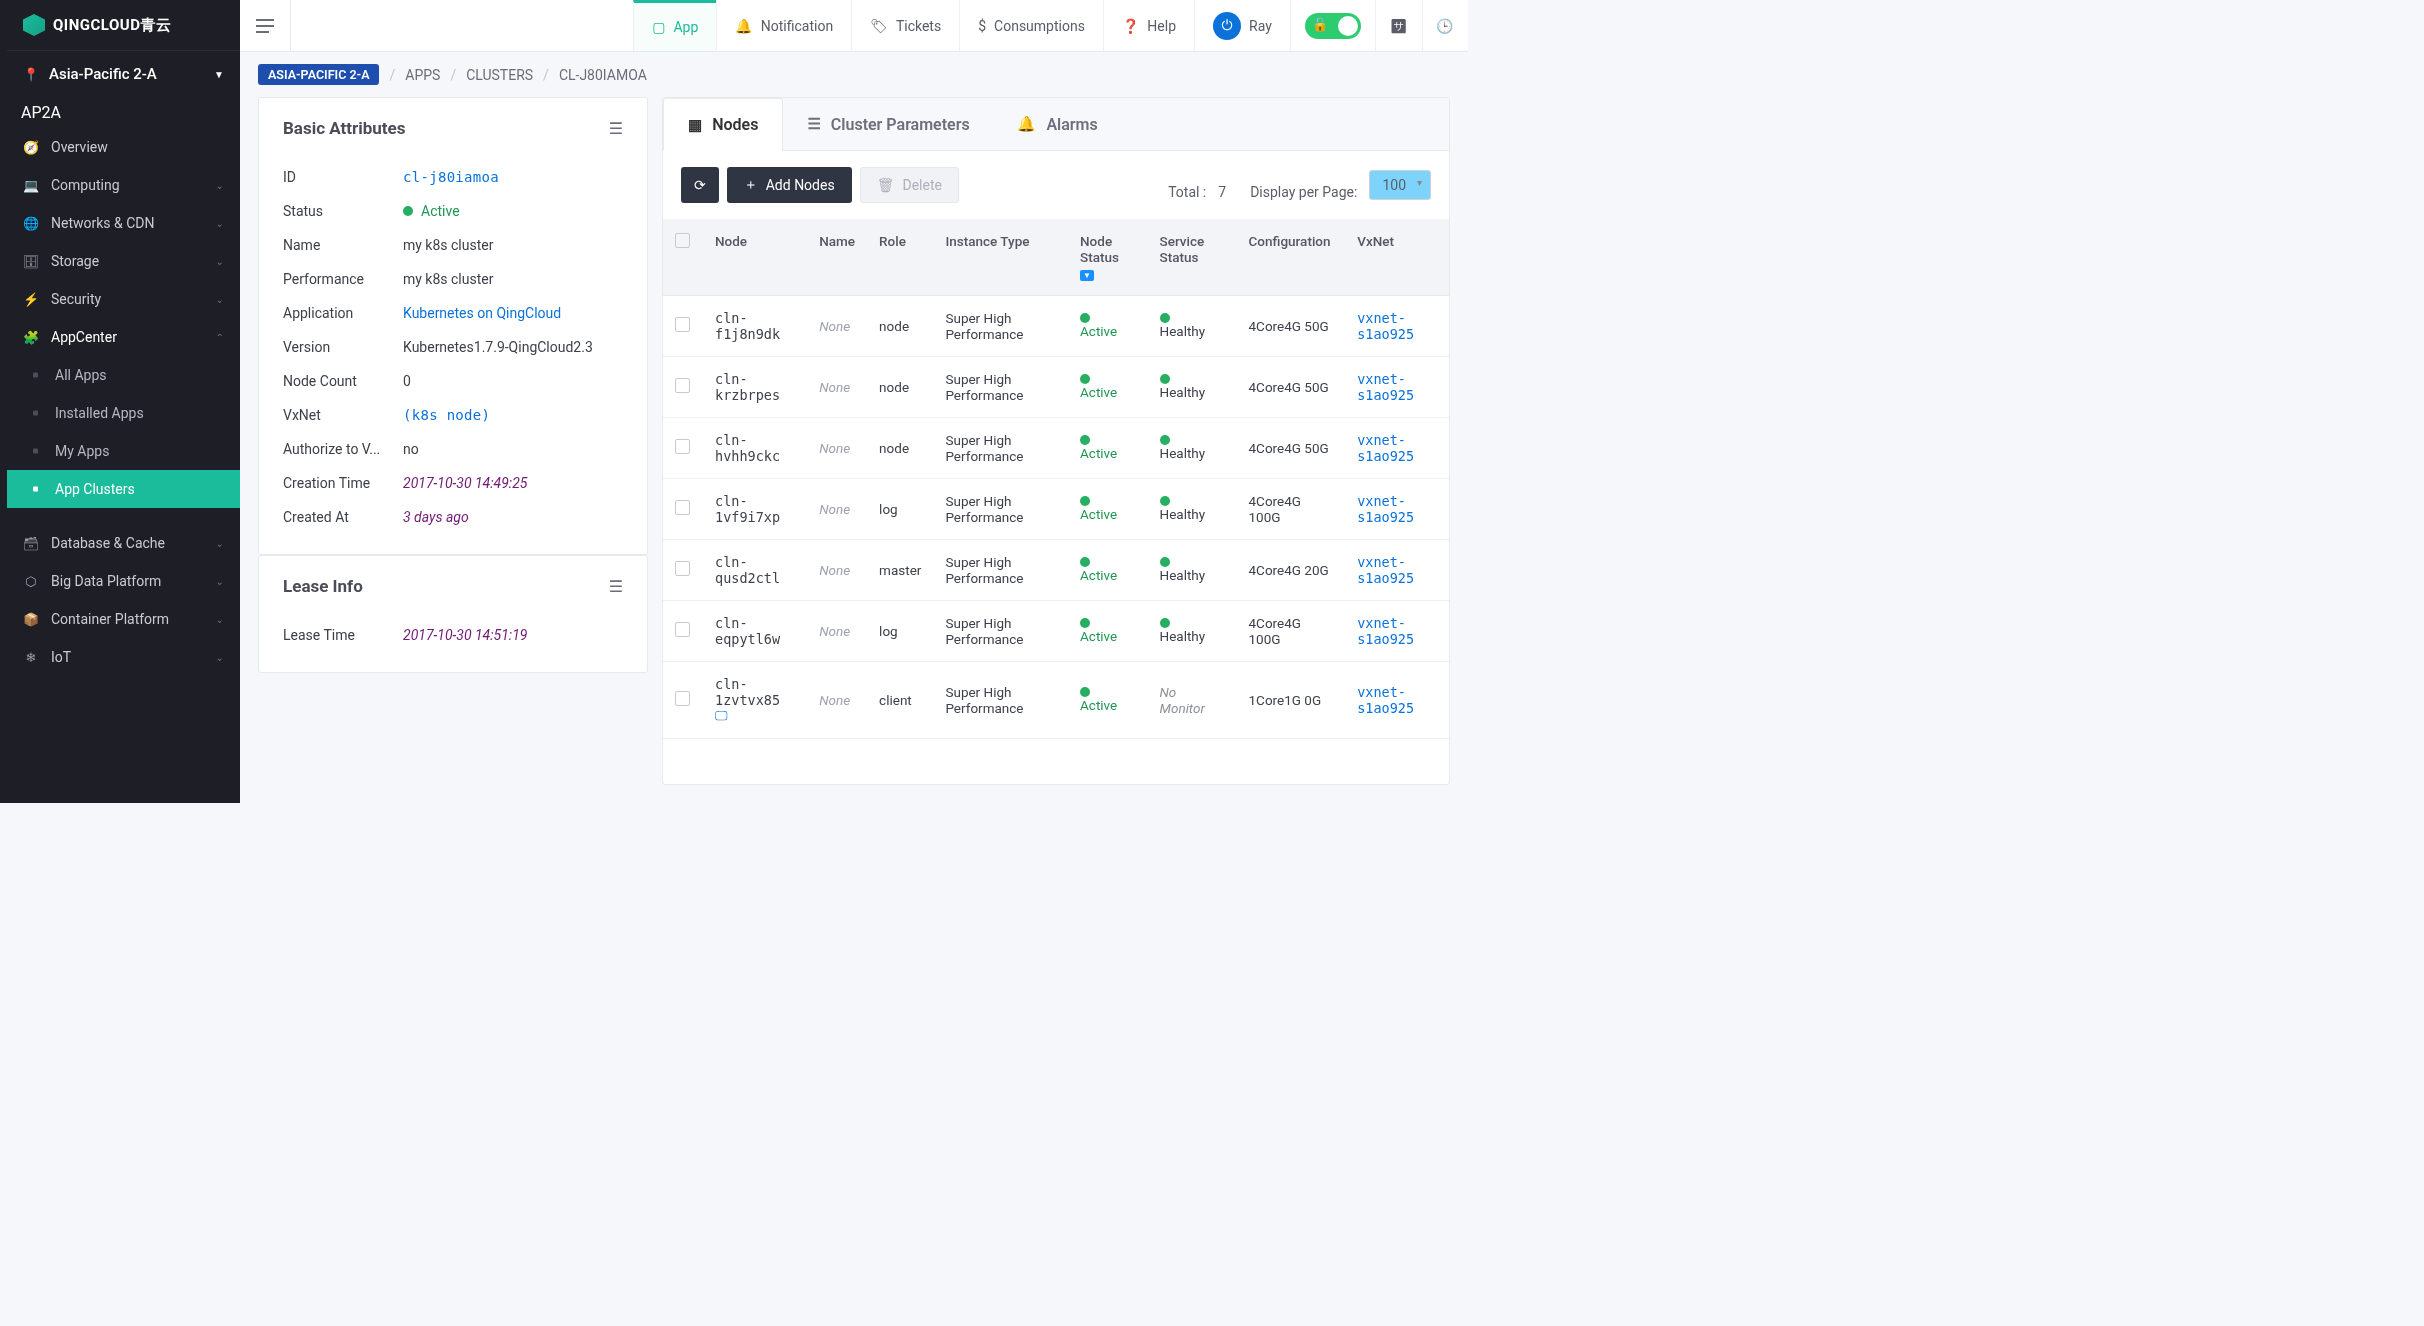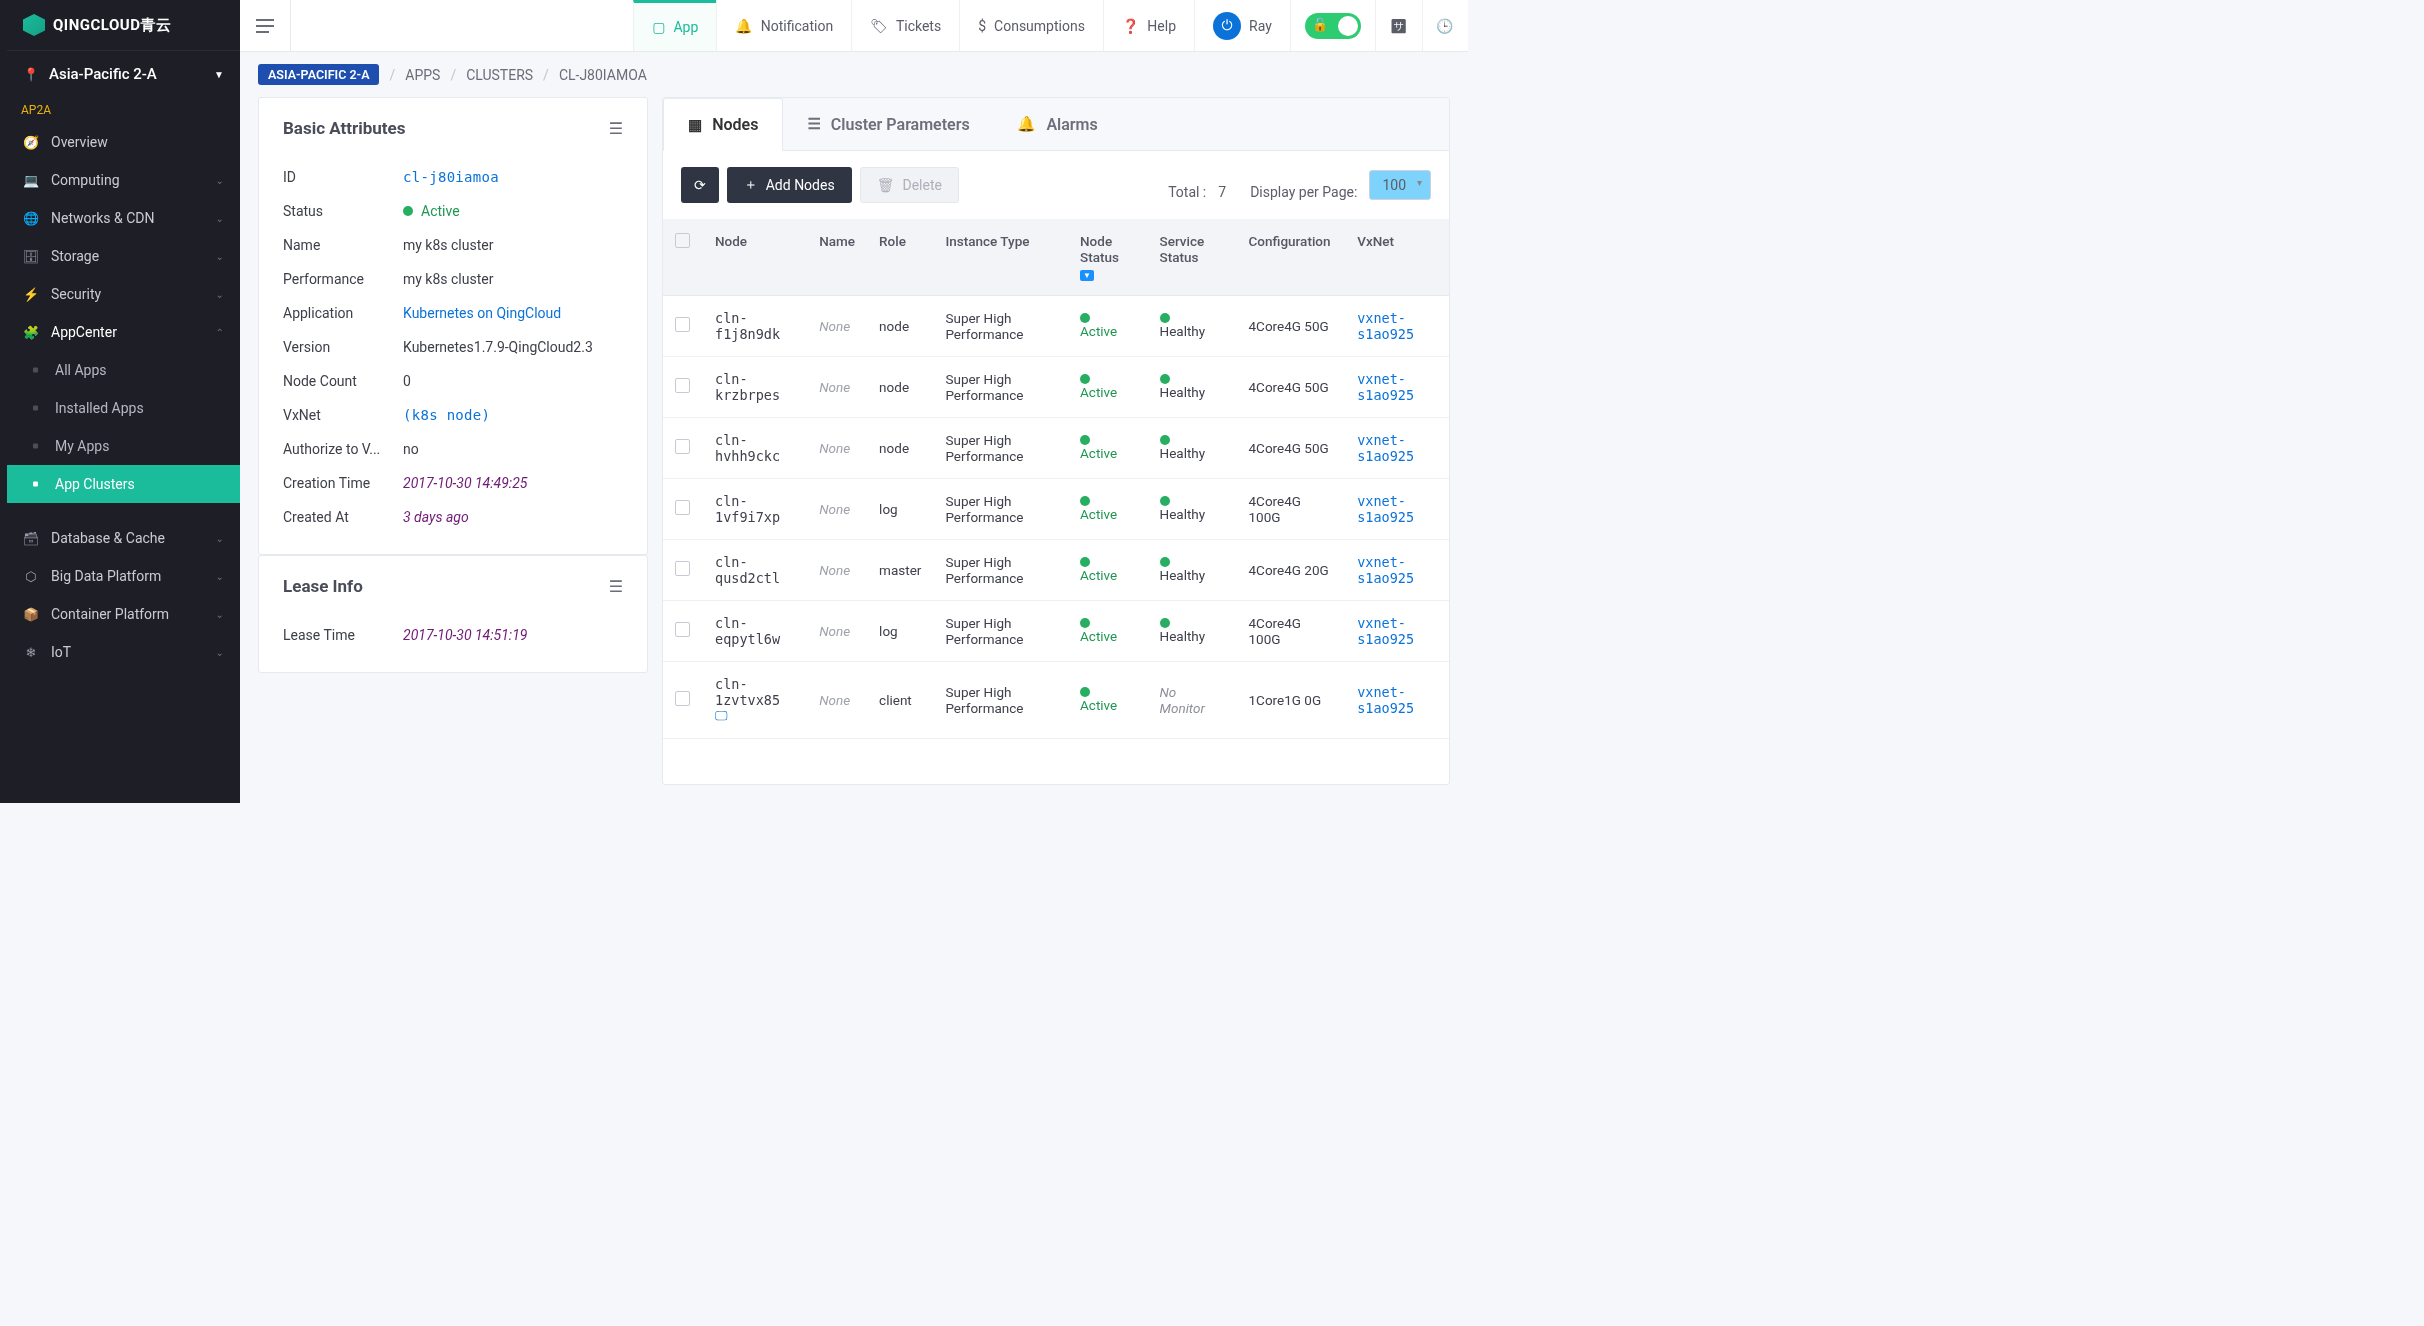--- a/index.html
+++ b/index.html
@@ -19,21 +19,21 @@
 .logo-row { display: flex; align-items: center; padding: 14px 16px; gap: 8px; border-bottom: 1px solid #2a2b33; }
 .logo-mark {
   width: 22px; height: 22px;
   background: linear-gradient(135deg, #1abc9c 0%, #16a085 100%);
   clip-path: polygon(50% 0%, 100% 25%, 100% 75%, 50% 100%, 0% 75%, 0% 25%);
 }
 .logo-text { font-size: 15px; font-weight: 700; letter-spacing: 0.5px; color: #fff; }
 .region-row { display: flex; align-items: center; justify-content: space-between; padding: 14px 16px; font-size: 15px; color: #fff; font-weight: 500; cursor: pointer; }
 .region-row .left { display: flex; align-items: center; gap: 10px; }
 .region-row .caret { font-size: 10px; }
-.zone-label { padding: 6px 16px 6px 14px; font-size: 12px; color: #eab308; }
+.zone-label { padding: 6px 16px 6px 14px; font-size: 16px; color: #ffffff; }
 .nav-list { flex: 1; overflow-y: auto; }
 .nav-item { display: flex; align-items: center; justify-content: space-between; padding: 11px 16px; font-size: 14px; color: #c9cbd3; cursor: pointer; }
 .nav-item .left { display: flex; align-items: center; gap: 12px; }
 .nav-item.expanded { color: #fff; }
 .nav-chev { font-size: 10px; color: #6d6f7b; }
 .nav-sub { padding: 11px 16px 11px 48px; font-size: 14px; color: #b5b7c2; cursor: pointer; position: relative; }
 .nav-sub::before { content:""; position:absolute; left:26px; top:50%; width:5px; height:5px; background:#4c4e58; border-radius:1px; transform:translateY(-50%); }
 .nav-sub.active { background: #1abc9c; color: #fff; }
 .nav-sub.active::before { background:#fff; }
 .nav-sep { height: 16px; }

